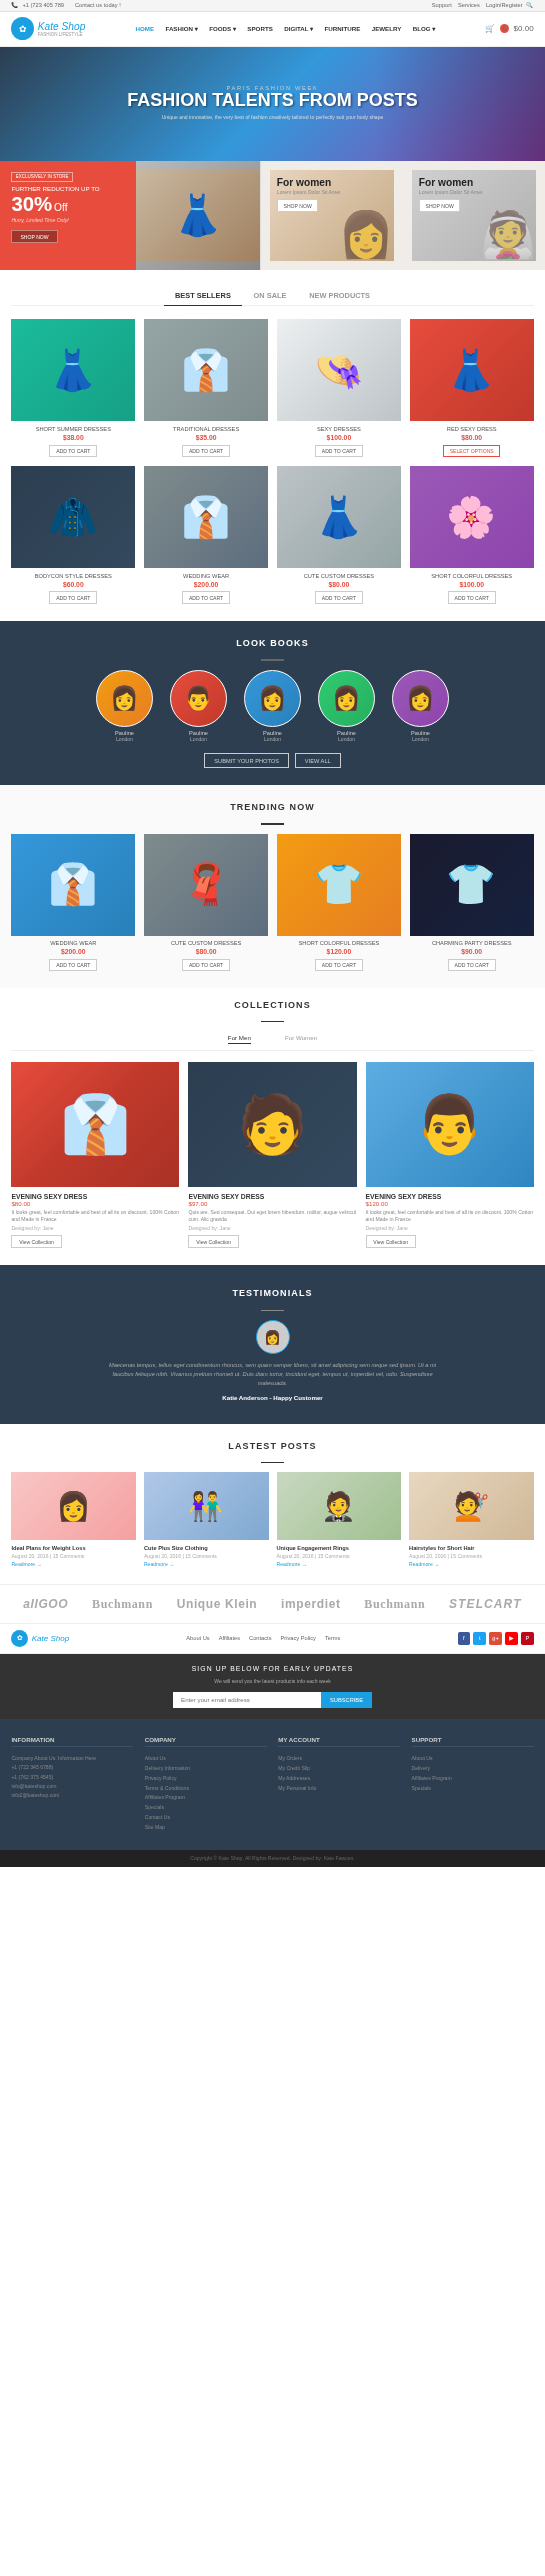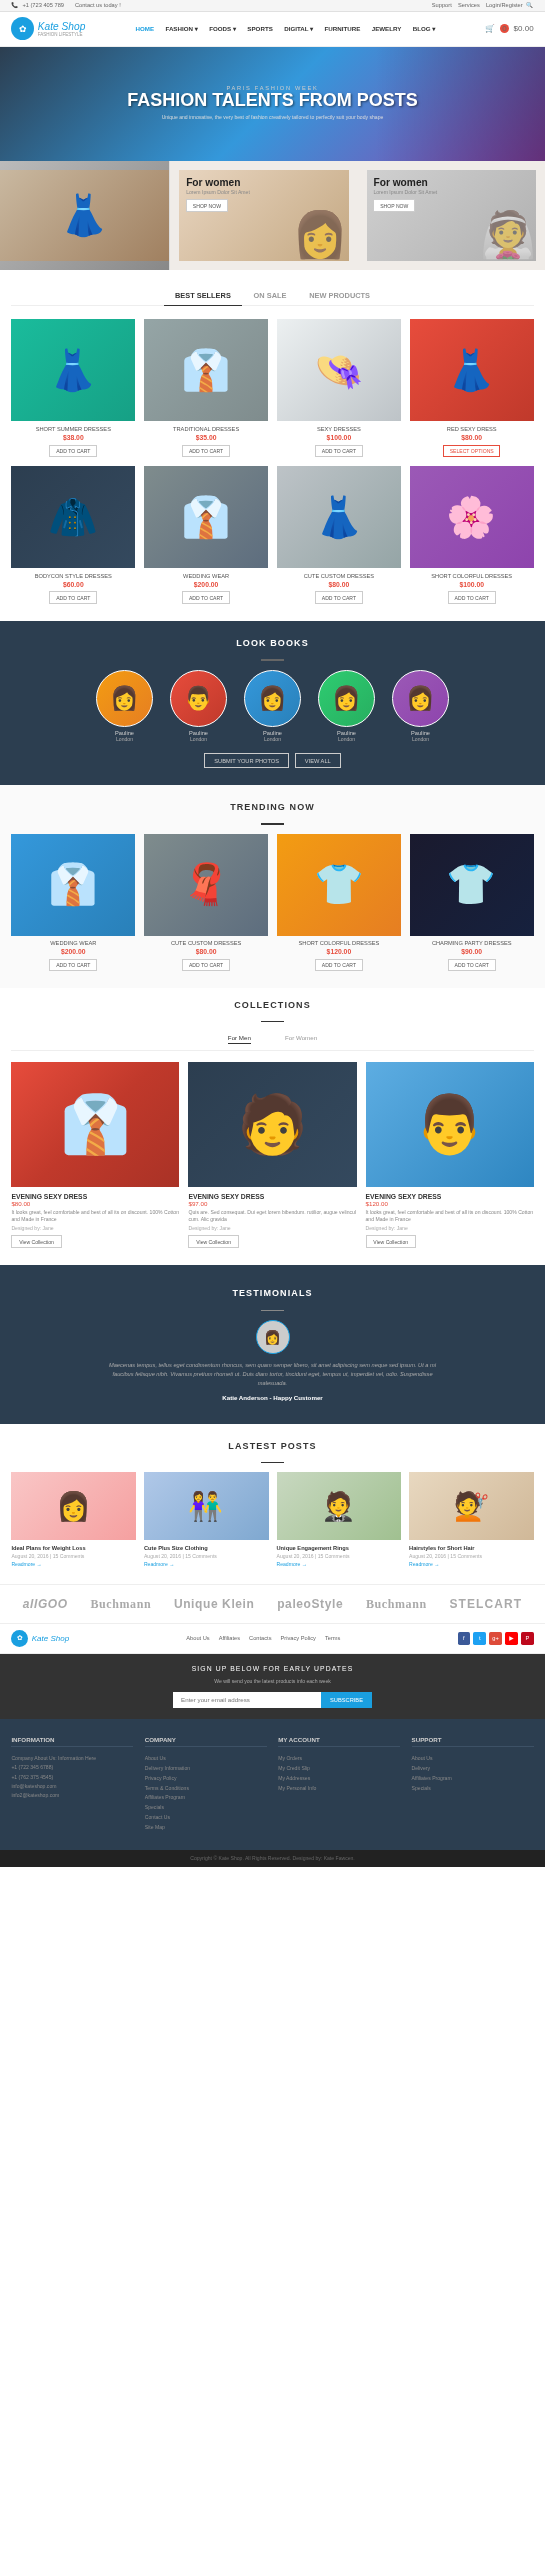--- a/index.html
+++ b/index.html
@@ -190,20 +190,30 @@
 <section class="hero">
   <div class="hero-overlay">
     <div class="hero-subtitle">PARIS FASHION WEEK</div>
     <div class="hero-title">FASHION TALENTS FROM POSTS</div>
     <div class="hero-desc">Unique and innovative, the very best of fashion creatively tailored to perfectly suit your body shape</div>
   </div>
   <div class="hero-bg-figure"></div>
 </section>
 
 <div class="promo-strip">
+  <div class="promo-red">
+    <div class="excl">Exclusively In Store</div>
+    <div class="further">FURTHER REDUCTION UP TO</div>
+    <div style="line-height:1;margin:2.3px 0;">
+      <span class="percent">30%</span>
+      <span class="off">Off</span>
+    </div>
+    <div class="hurry">Hurry, Limited Time Only!</div>
+    <div class="shop-btn">SHOP NOW</div>
+  </div>
   <div class="promo-model">
     <div style="width:100%;height:91px;background:linear-gradient(135deg,#c9b8a0,#a08060);display:flex;align-items:center;justify-content:center;font-size:40px;">👗</div>
   </div>
   <div class="promo-fw1">
     <div style="width:100%;height:91px;background:linear-gradient(135deg,#e8d5c0,#c4a882);display:flex;align-items:flex-start;padding:6.8px;position:relative;">
       <div style="position:absolute;bottom:0;right:0;font-size:45px;opacity:0.6;">👩</div>
       <div>
         <div class="promo-fw-label">For women</div>
         <div class="promo-fw-sub">Lorem Ipsum Dolor Sit Amet</div>
         <div class="promo-fw-btn">SHOP NOW</div>
@@ -451,23 +461,23 @@
       <div class="post-readmore">Readmore →</div>
     </div>
   </div>
 </section>
 
 <div class="brands">
   <div class="brands-row">
     <div class="brand-logo" style="font-style:italic;">allGOO</div>
     <div class="brand-logo" style="font-family:serif;">Buchmann</div>
     <div class="brand-logo">Unique Klein</div>
-    <div class="brand-logo">paleoStyle</div>
+    <div class="brand-logo">imperdiet</div>
     <div class="brand-logo" style="font-family:serif;">Buchmann</div>
-    <div class="brand-logo" style="font-weight:900;letter-spacing:1.1px;">STELCART</div>
+    <div class="brand-logo" style="font-weight:900;letter-spacing:1.1px;font-style:italic;">STELCART</div>
   </div>
 </div>
 
 <div class="bottom-header">
   <div class="logo">
     <div class="logo-icon" style="width:17px;height:17px;font-size:6.8px;">✿</div>
     <div>
       <div class="logo-text" style="font-size:8px;">Kate Shop</div>
     </div>
   </div>

